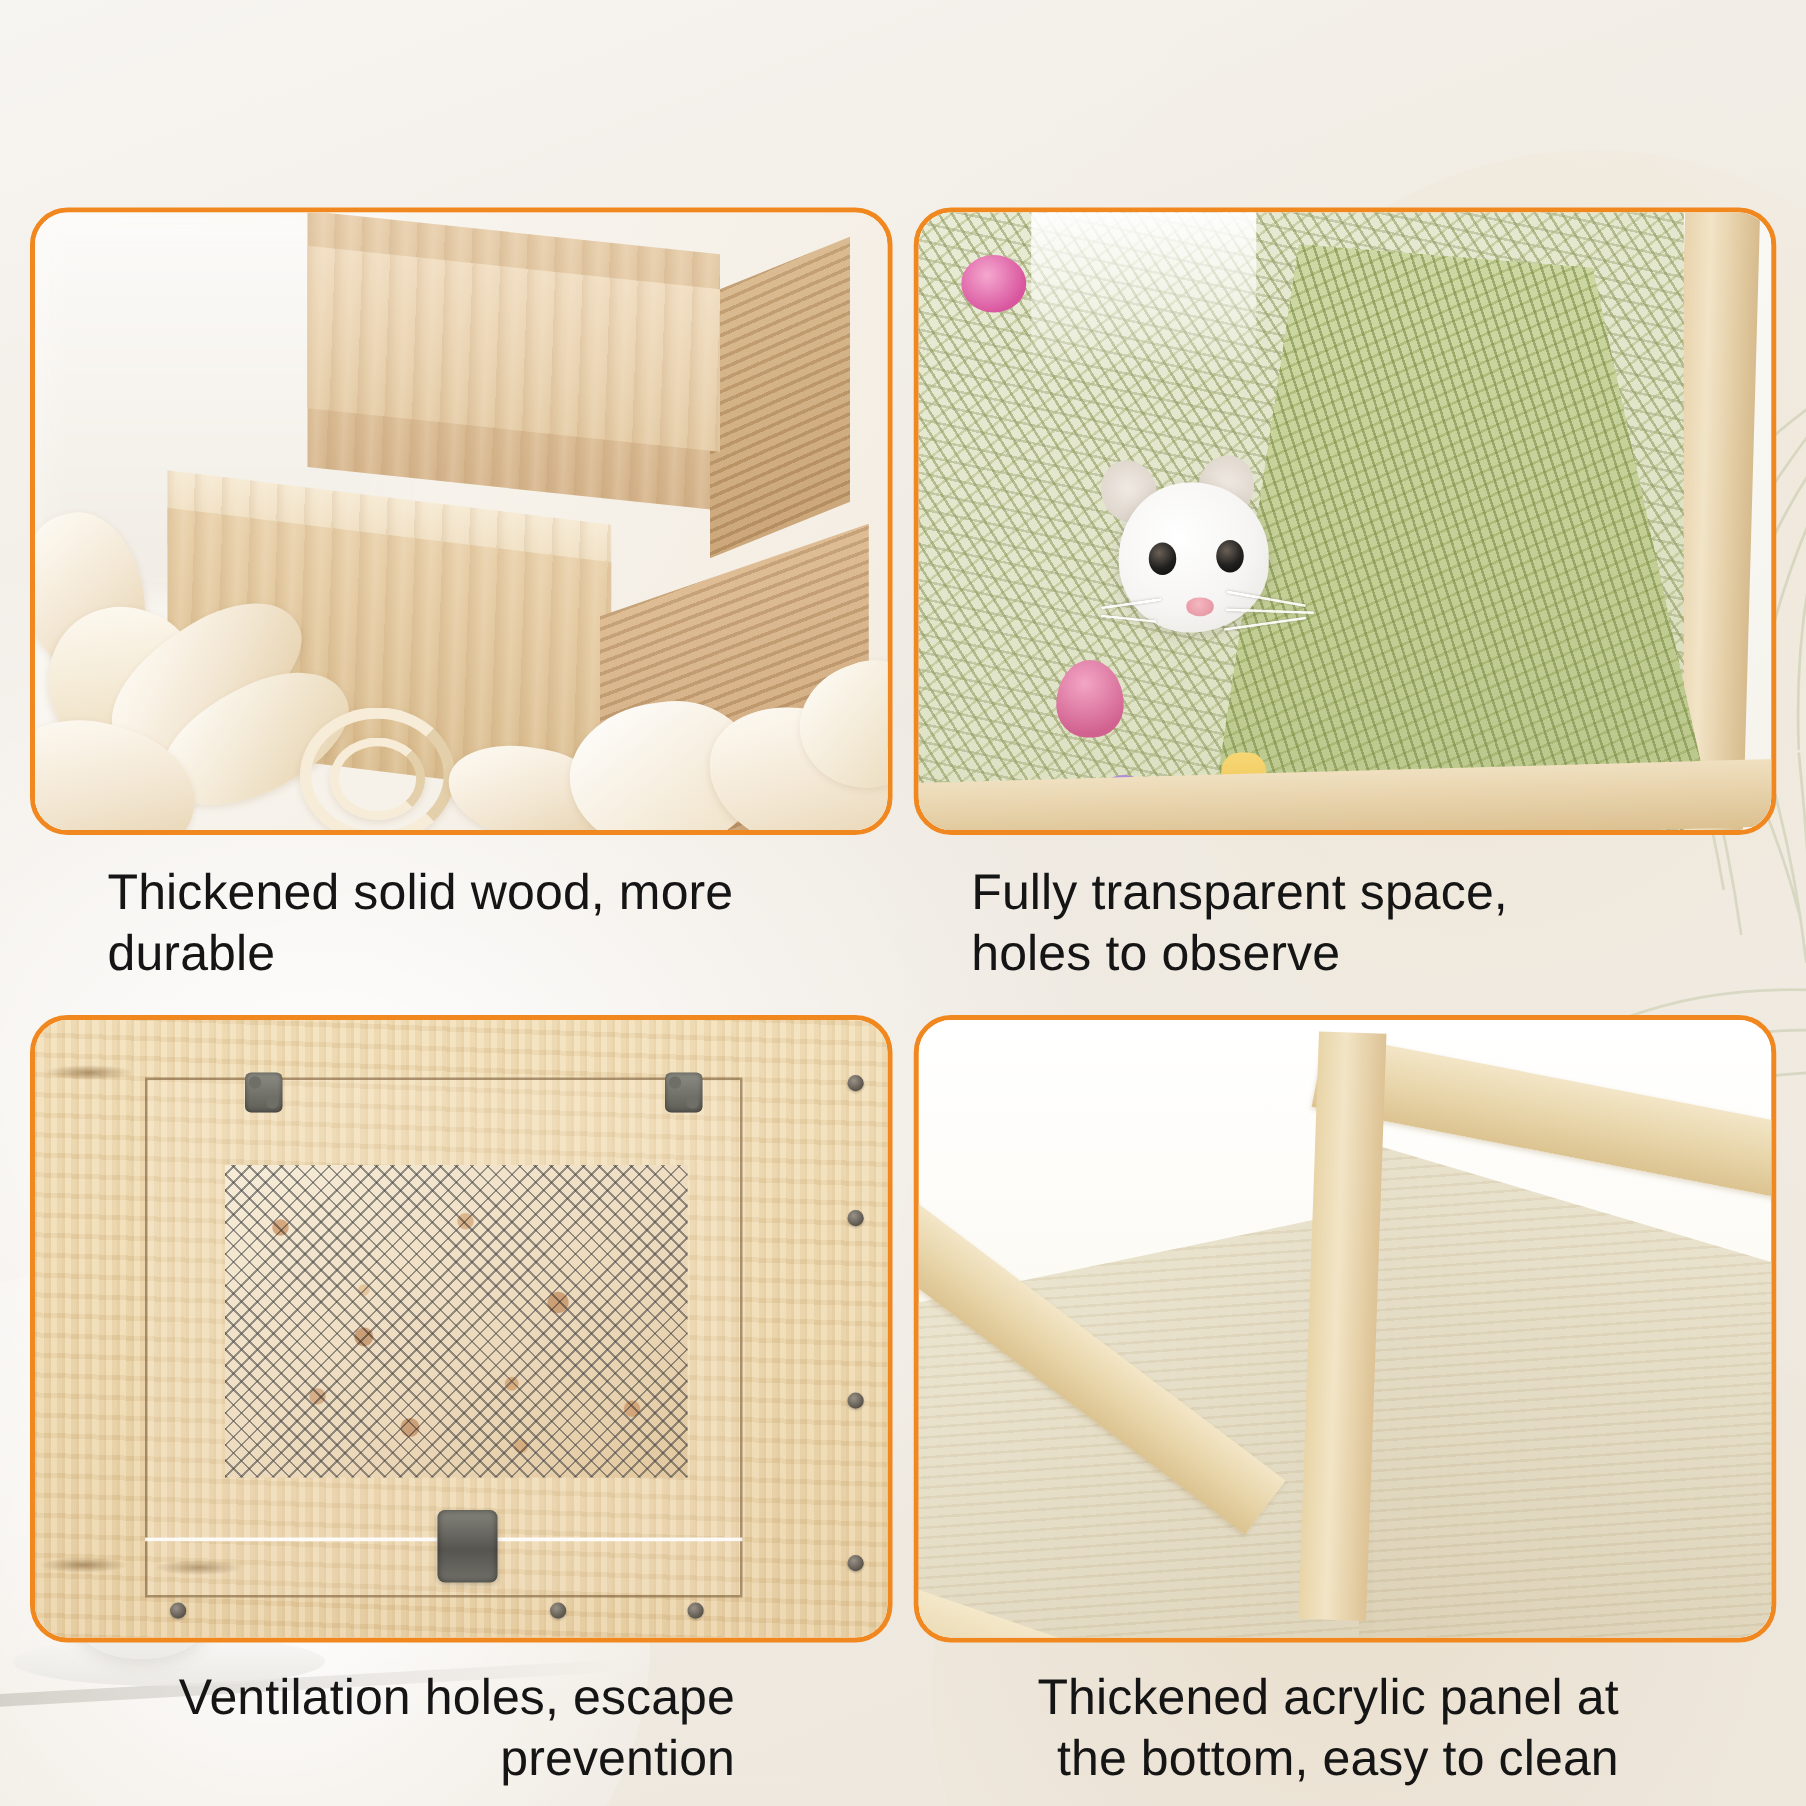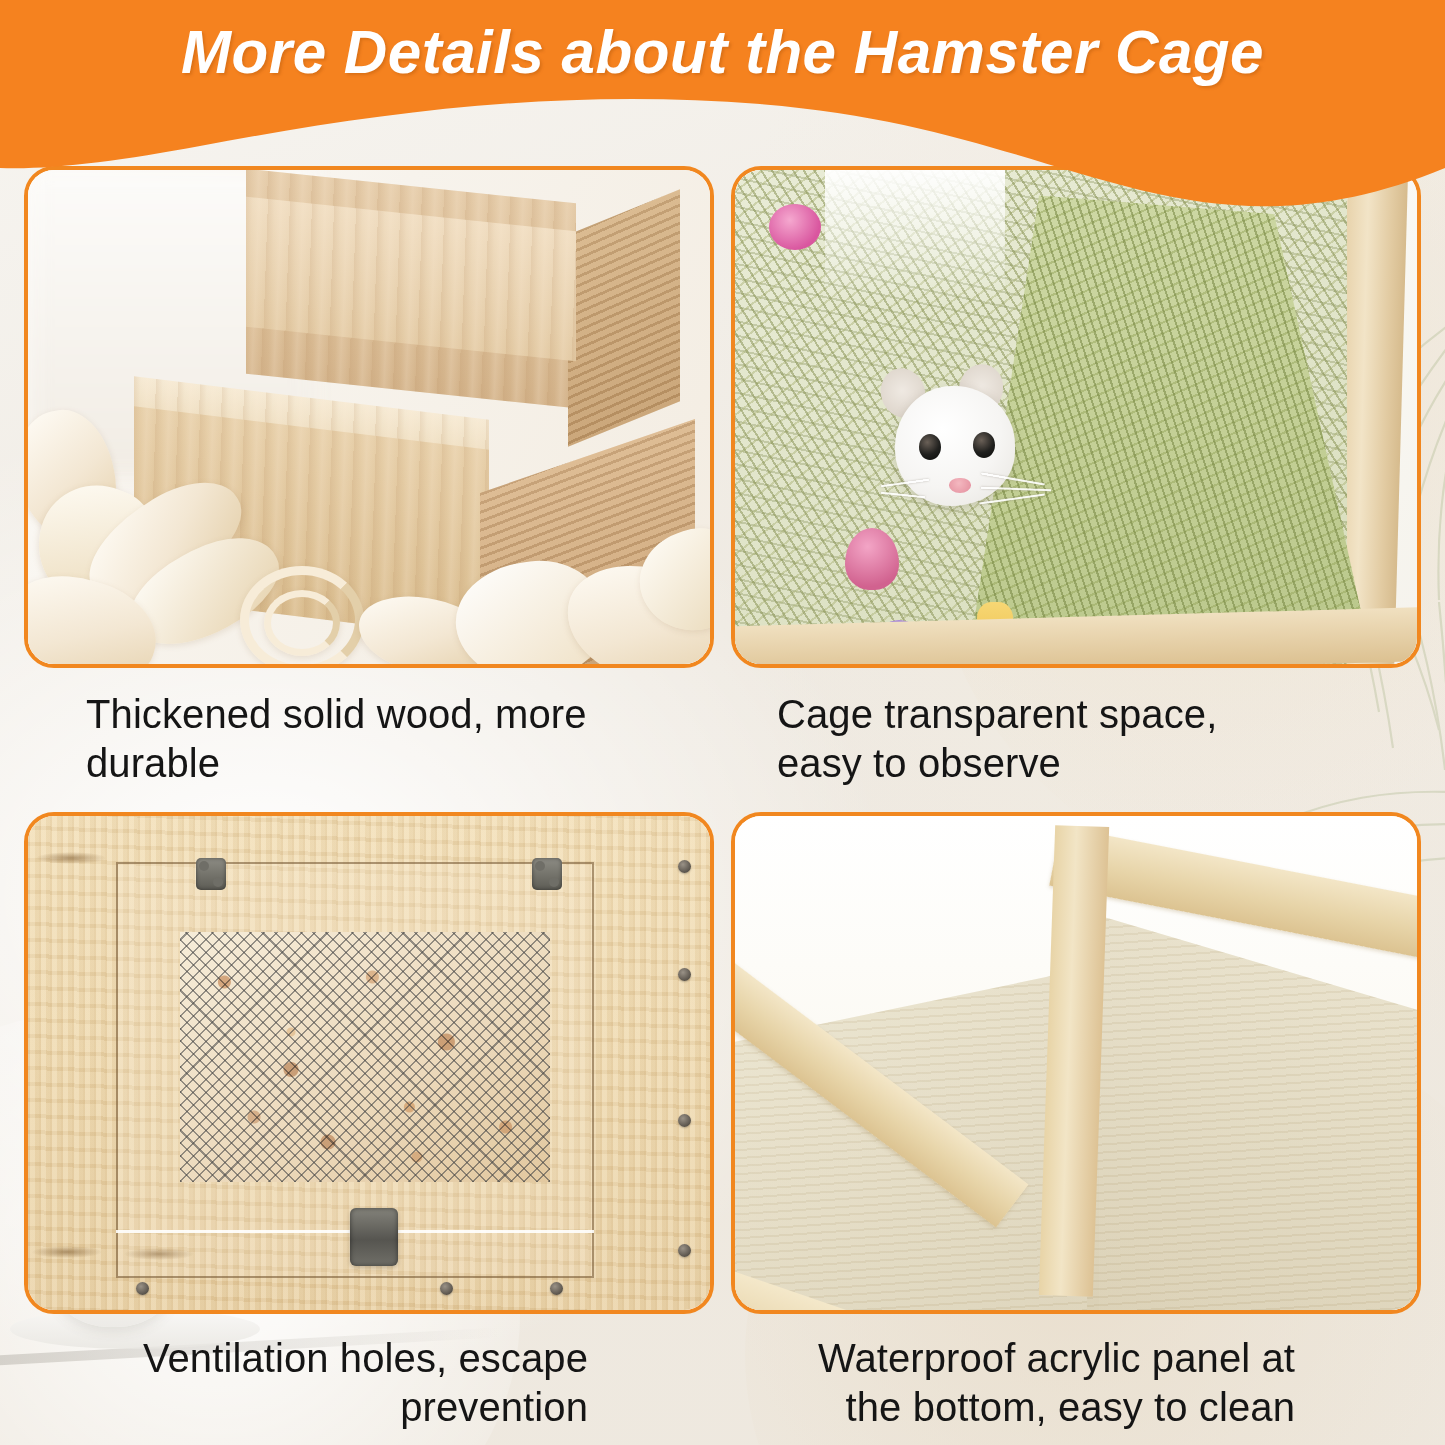--- a/index.html
+++ b/index.html
@@ -392,26 +392,20 @@
       <path d="M118 232 C140 300 158 378 168 448"></path>
       <path d="M176 272 C196 330 212 400 220 470"></path>
       <path d="M92 172 C116 246 140 330 154 412"></path>
       <path d="M214 302 C220 360 224 420 226 480"></path>
       <path d="M60 520 C110 500 160 490 225 492"></path>
       <path d="M48 560 C104 536 158 524 226 524"></path>
       <path d="M74 592 C124 572 172 560 228 558"></path>
     </g>
   </svg>
 
-  <div id="header">
-    <svg class="header-shape" viewBox="0 0 1445 210" preserveAspectRatio="none">
-      <path d="M0,0 H1445 V168 C1330,215 1240,214 1140,190 C1020,160 930,118 760,104 C560,88 380,112 200,146 C120,161 50,170 0,168 Z" fill="#F5821F"></path>
-    </svg>
-    <div id="header-title">More Details about the Hamster Cage</div>
-  </div>
 
   <div id="features">
 
     <div class="feature col-left row-top">
       <div class="photo-frame">
         <div class="photo">
           <div class="p1-bg"></div>
           <div class="p1-blur"></div>
 
           <div class="block" style="left:218px; top:16px; width:330px; height:205px; transform: skewY(6deg);">
@@ -477,21 +471,21 @@
               <div class="h-whisk" style="left:86px; top:102px; width:70px; transform:rotate(2deg);"></div>
               <div class="h-whisk" style="left:84px; top:112px; width:66px; transform:rotate(-8deg);"></div>
               <div class="h-whisk" style="left:-14px; top:96px; width:48px; transform:rotate(-8deg);"></div>
               <div class="h-whisk" style="left:-14px; top:108px; width:44px; transform:rotate(6deg);"></div>
             </div>
           </div>
 
           <div class="p2-wood-b"></div>
         </div>
       </div>
-      <div class="caption">Cage transparent space, easy to observe</div>
+      <div class="caption">Fully transparent space, holes to observe</div>
     </div>
 
     <div class="feature col-left row-bottom">
       <div class="photo-frame">
         <div class="photo">
           <div class="wood-panel"></div>
           <div class="wood-knot" style="left:8px; top:36px;"></div>
           <div class="wood-knot" style="left:4px; top:430px;"></div>
           <div class="wood-knot" style="left:96px; top:432px;"></div>
 
@@ -526,17 +520,17 @@
             </div>
           <div class="p4-acrylic-r">
               <div class="p4-grain"></div>
             </div>
           <div class="p4-rail left"></div>
           <div class="p4-rail right"></div>
           <div class="p4-post"></div>
           <div class="p4-bottom-rail"></div>
         </div>
       </div>
-      <div class="caption">Waterproof acrylic panel at the bottom, easy to clean</div>
+      <div class="caption">Thickened acrylic panel at the bottom, easy to clean</div>
     </div>
 
   </div>
 </div>
 
 </body></html>

